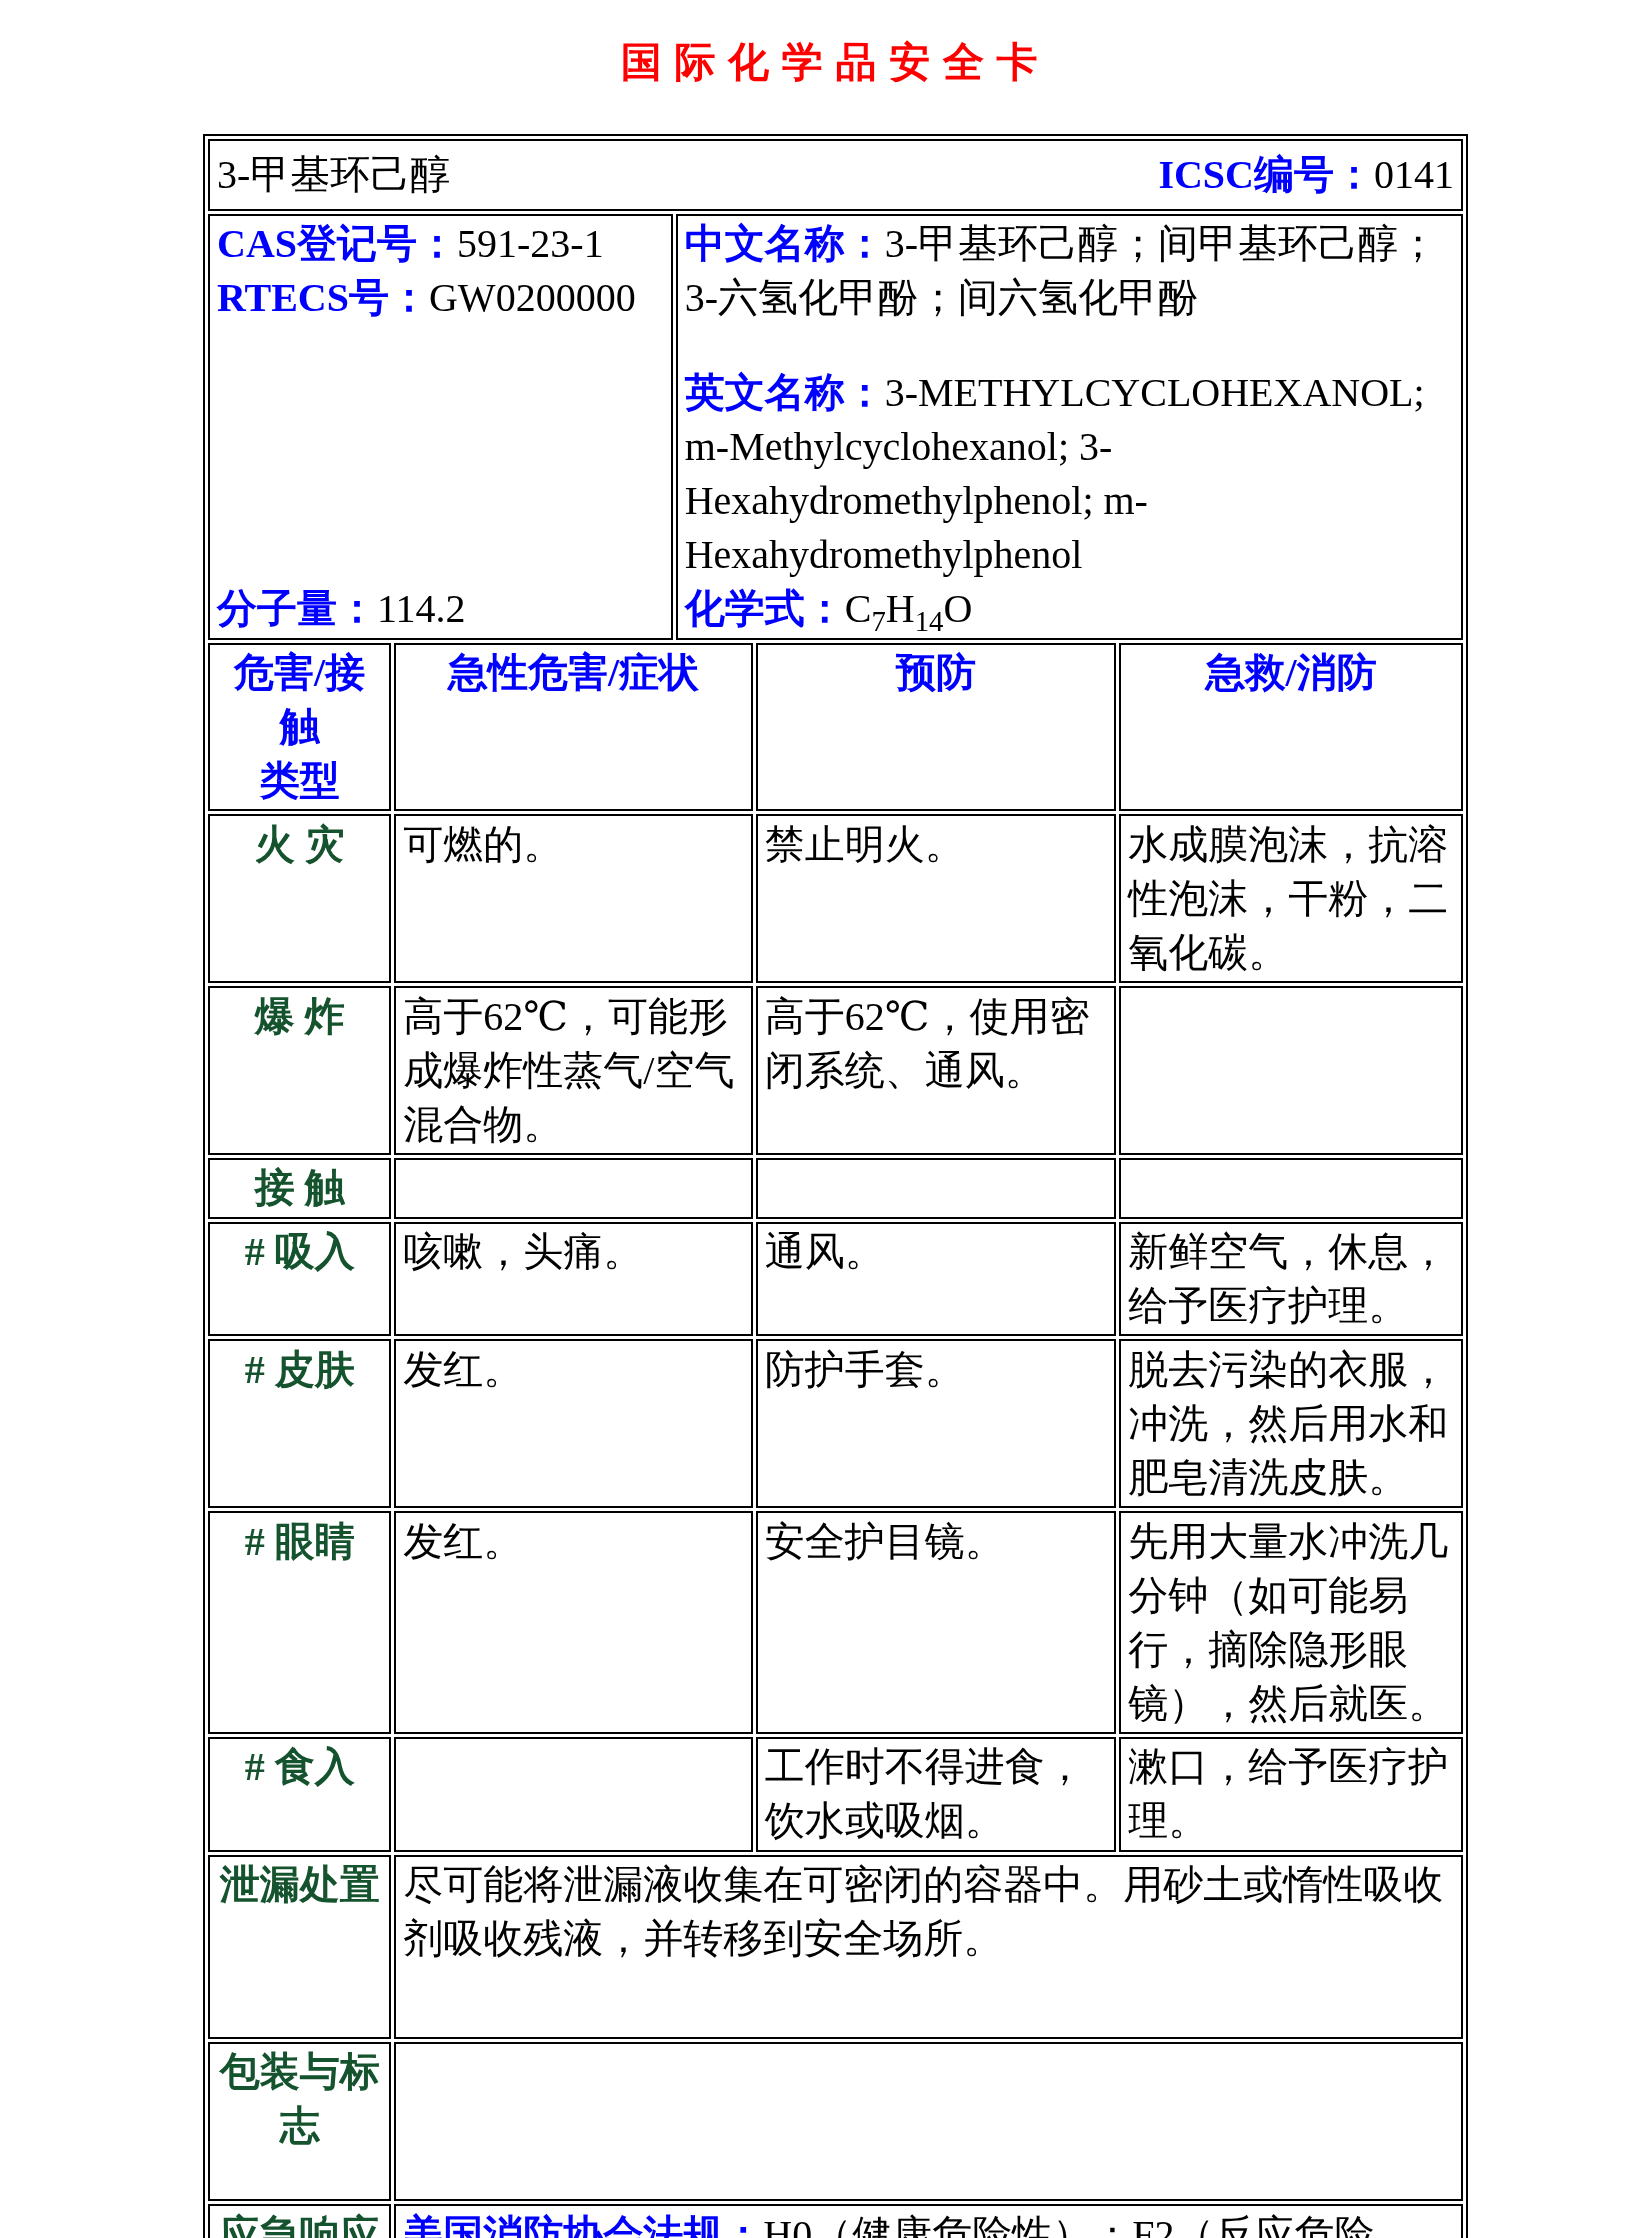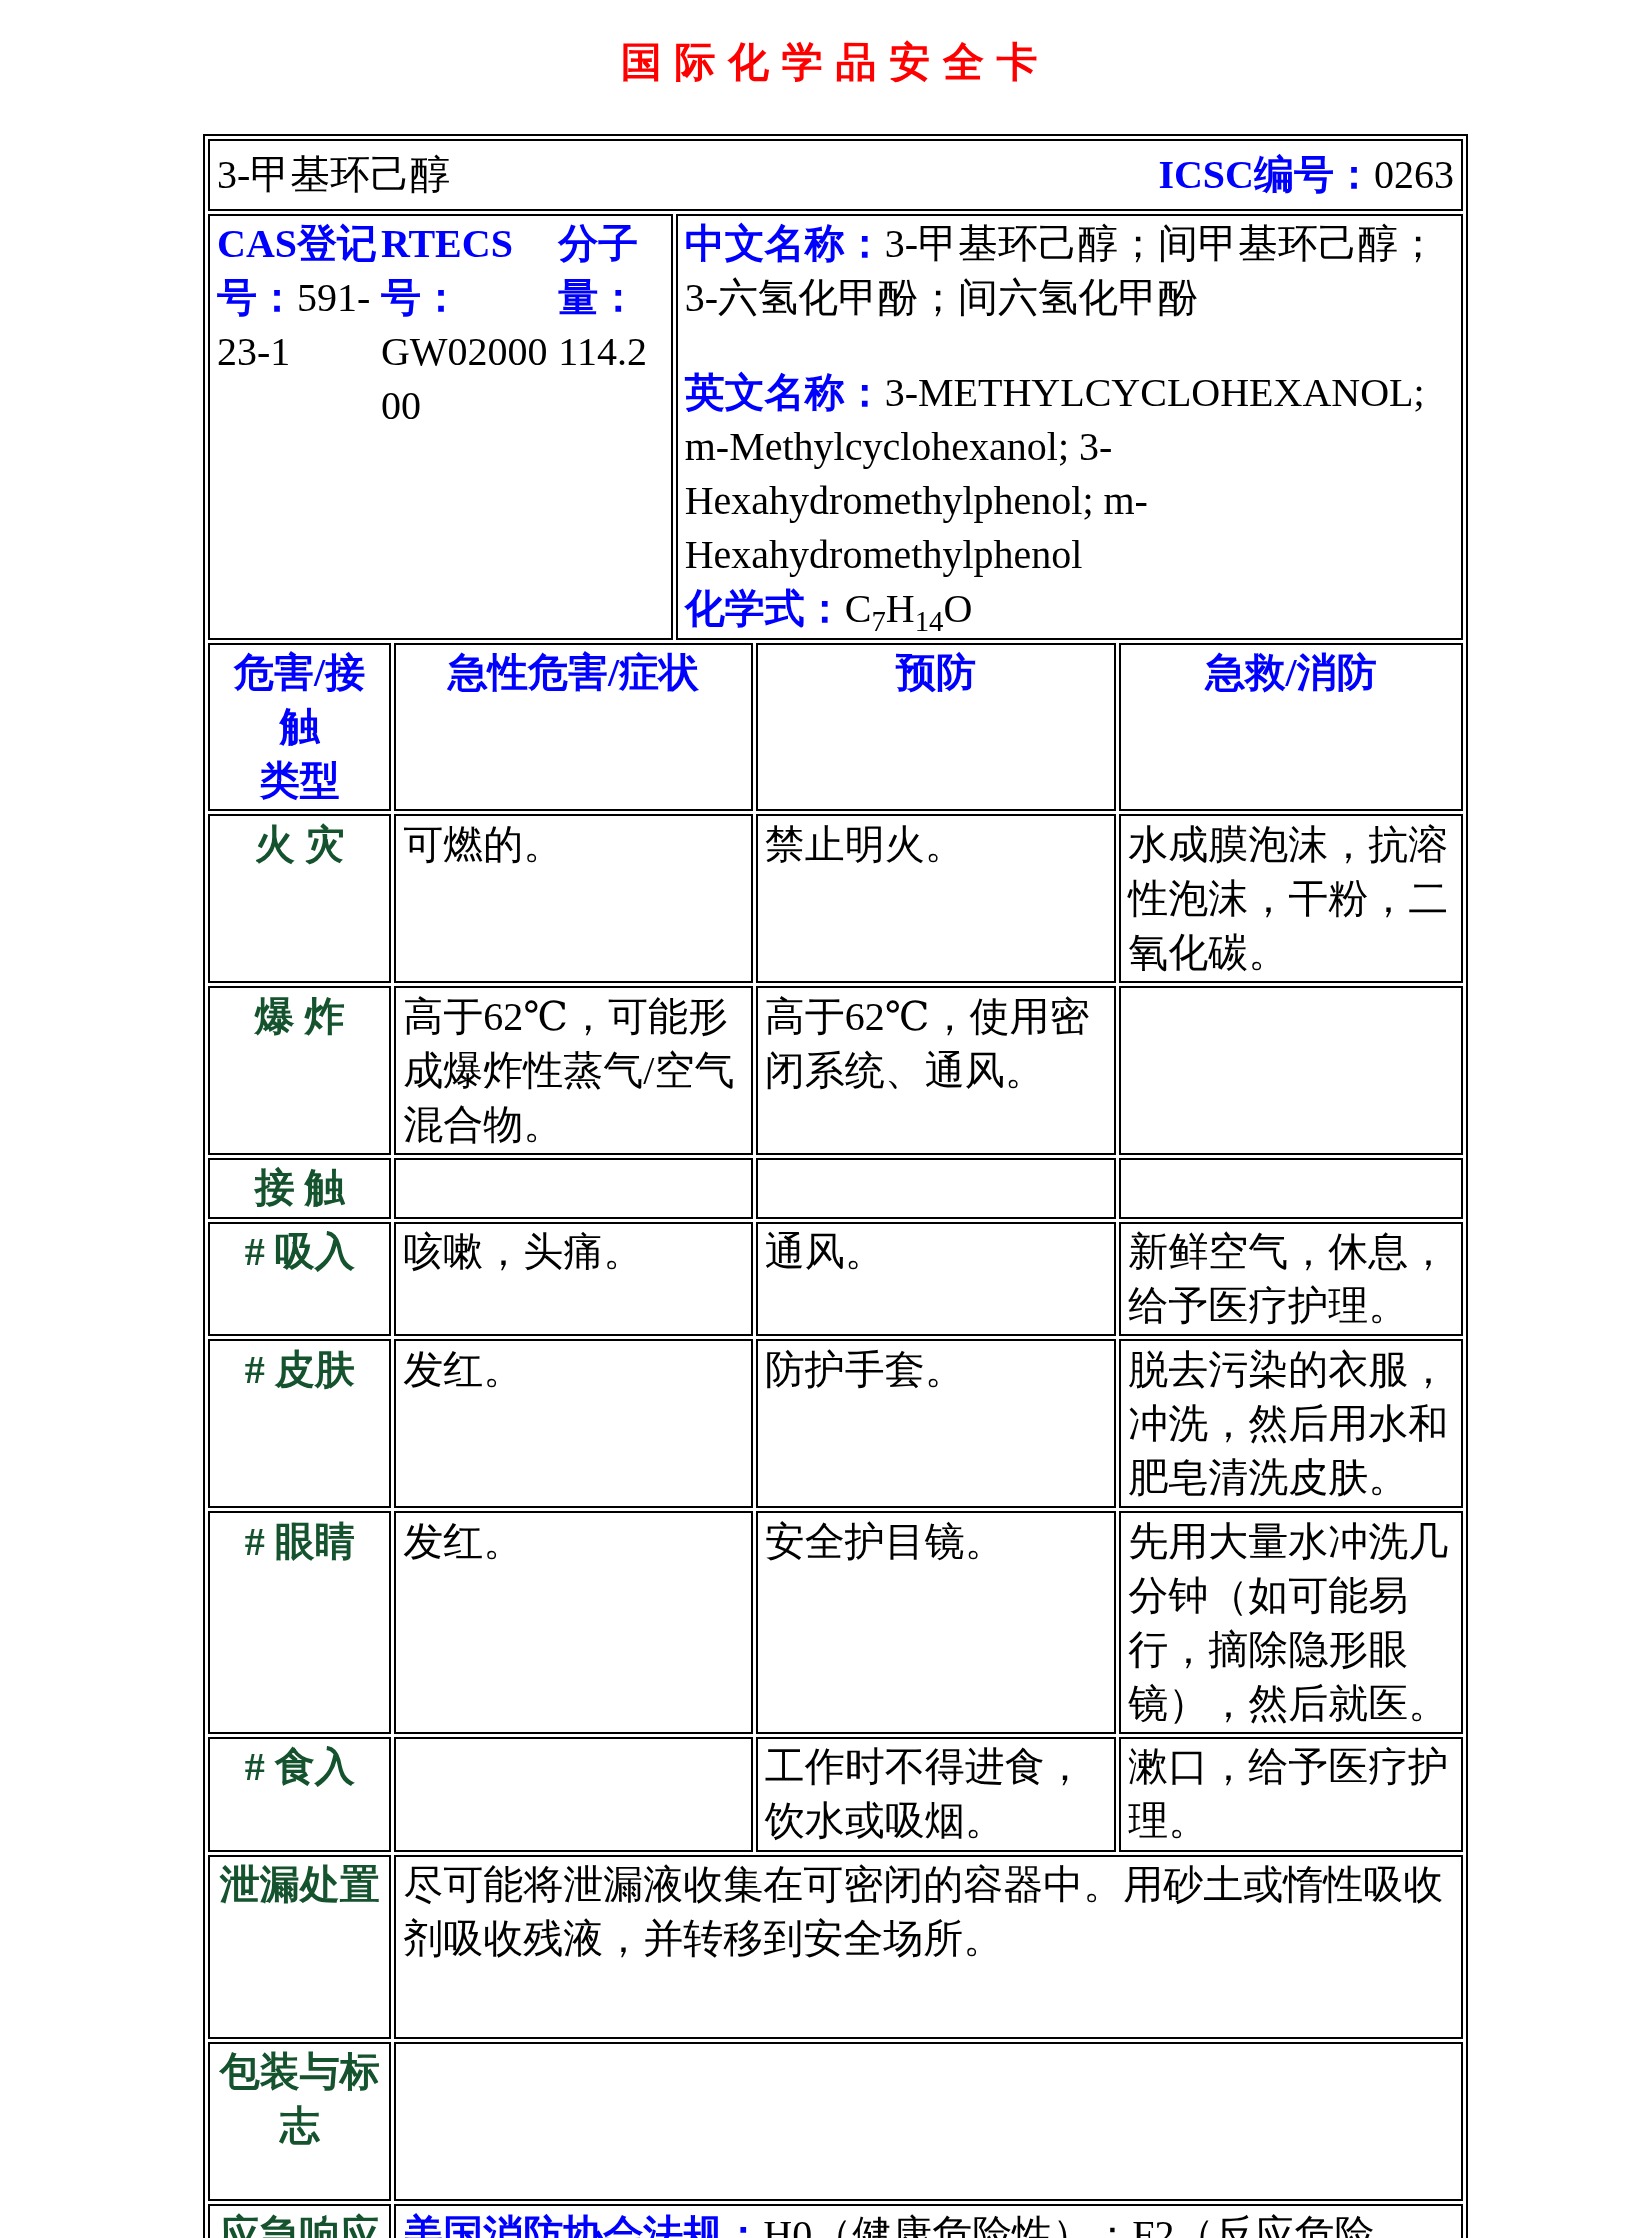--- a/index.html
+++ b/index.html
@@ -54,21 +54,21 @@
   }
   .titlebar{
     display:flex;
     justify-content:space-between;
     align-items:center;
     height:100%;
   }
   td.namebar-cell{vertical-align:middle;}
   .id-left{
     display:flex;
-    flex-direction:row;
+    flex-direction:column;
     height:100%;
   }
   .id-left .spacer{flex:1;}
   .en-block{margin-top:41px;}
   .formula-line sub{font-size:0.72em;line-height:0;}
   .inline-label{color:#0000ff;font-weight:bold;}
 </style>
 </head>
 <body>
 
@@ -86,21 +86,21 @@
           <col style="width:77px">
           <col style="width:343px">
       </colgroup>
 
       <tbody>
           <tr>
         <td colspan="6" class="namebar-cell" style="height:65px;">
           <div class="titlebar">
             <span>3-甲基环己醇</span>
             <span>
-              <span class="blue bold">ICSC编号：</span><span>0263</span>
+              <span class="blue bold">ICSC编号：</span><span>0141</span>
             </span>
           </div>
         </td>
       </tr>
 
       <tr>
         <td colspan="2" style="height:273px;">
           <div class="id-left">
             <div>
               <span class="blue bold">CAS登记号：</span><span>591-23-1</span>

